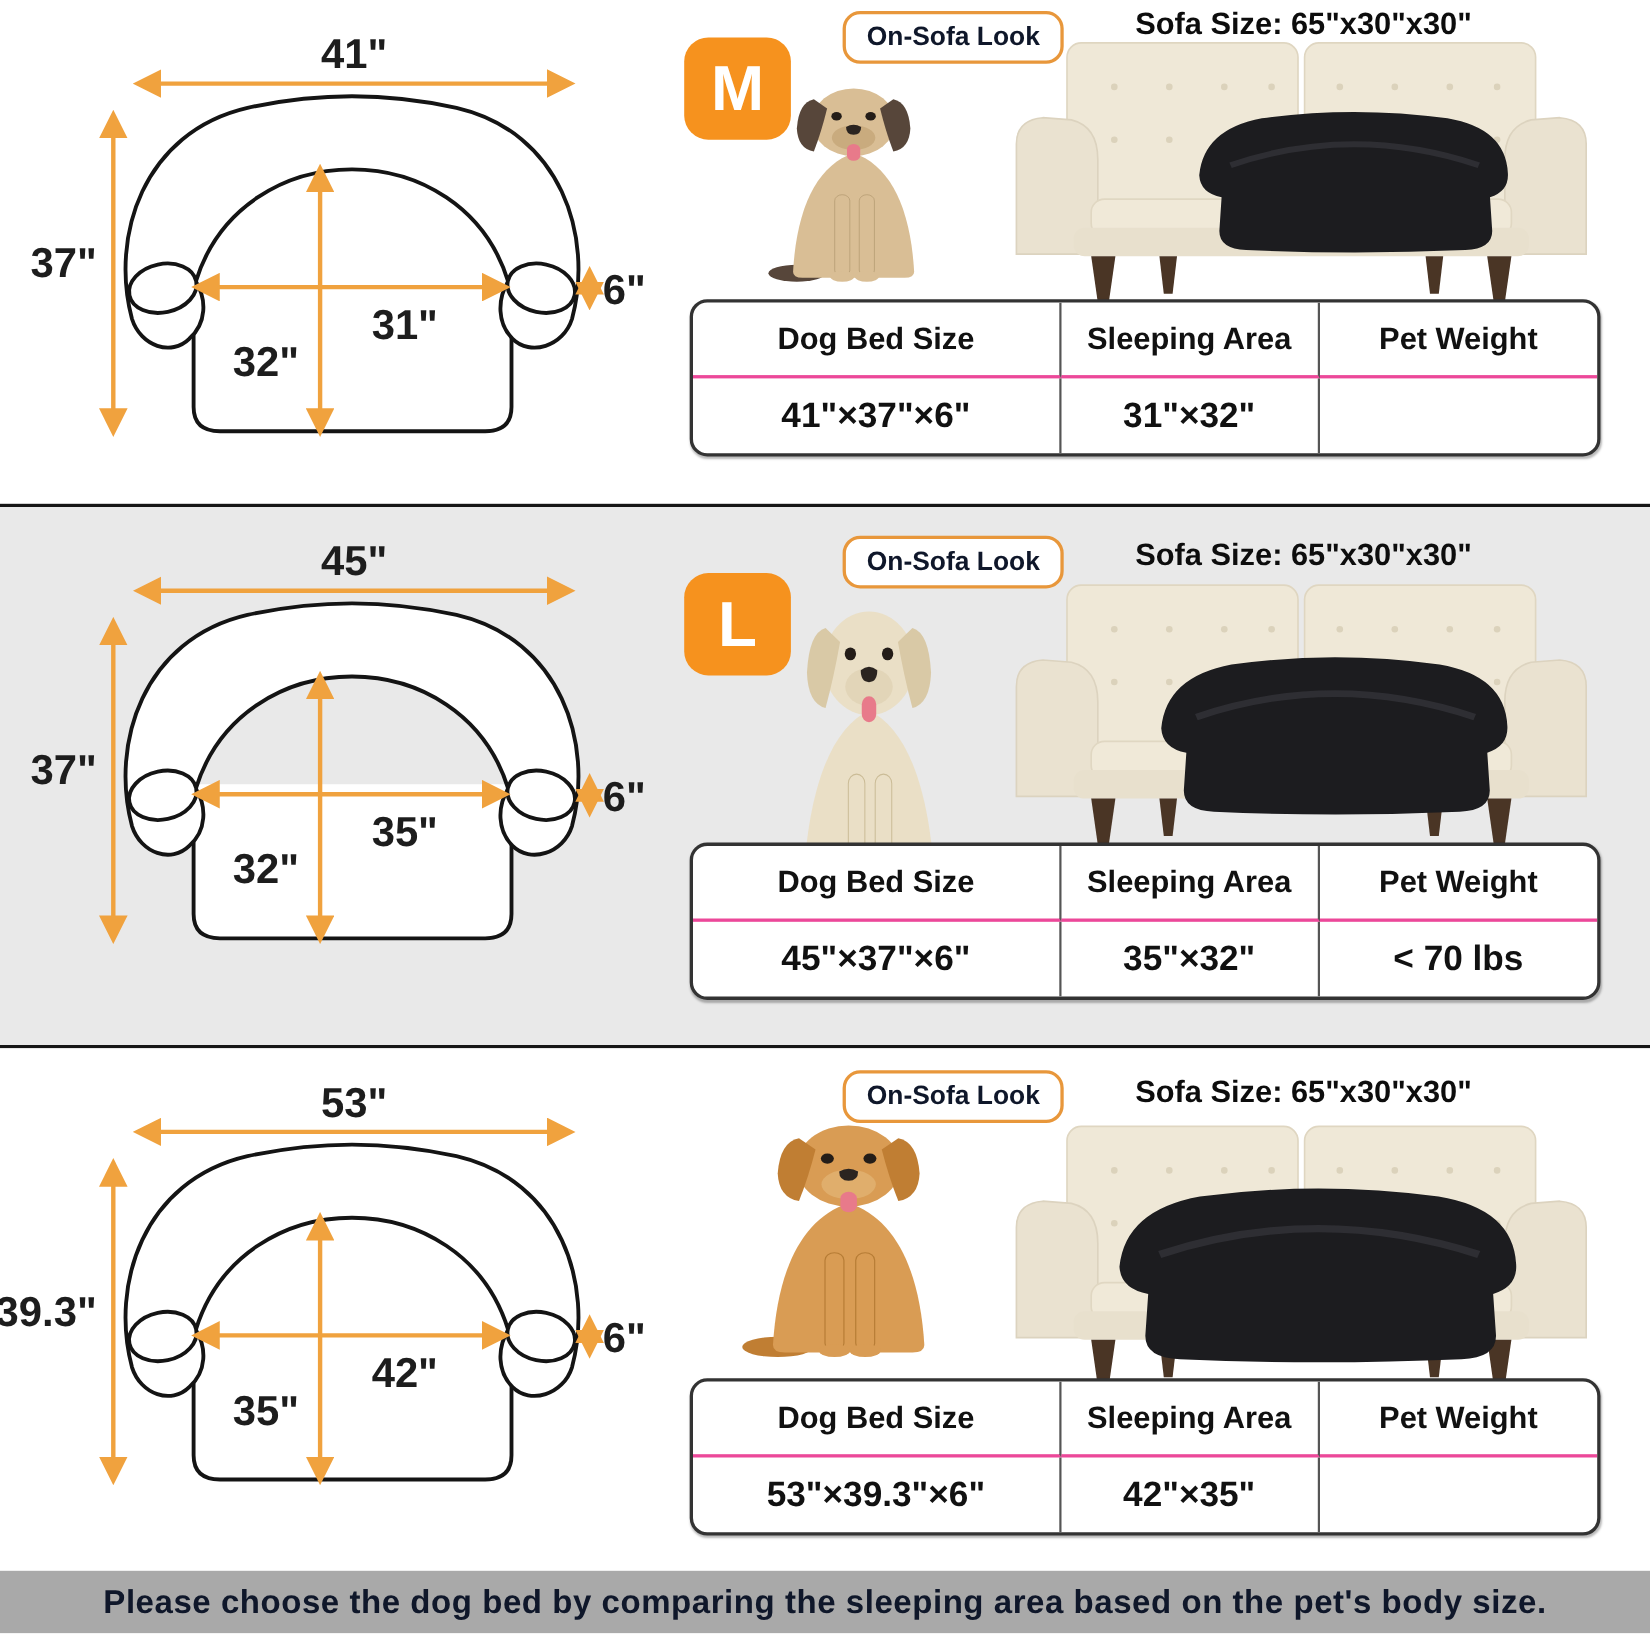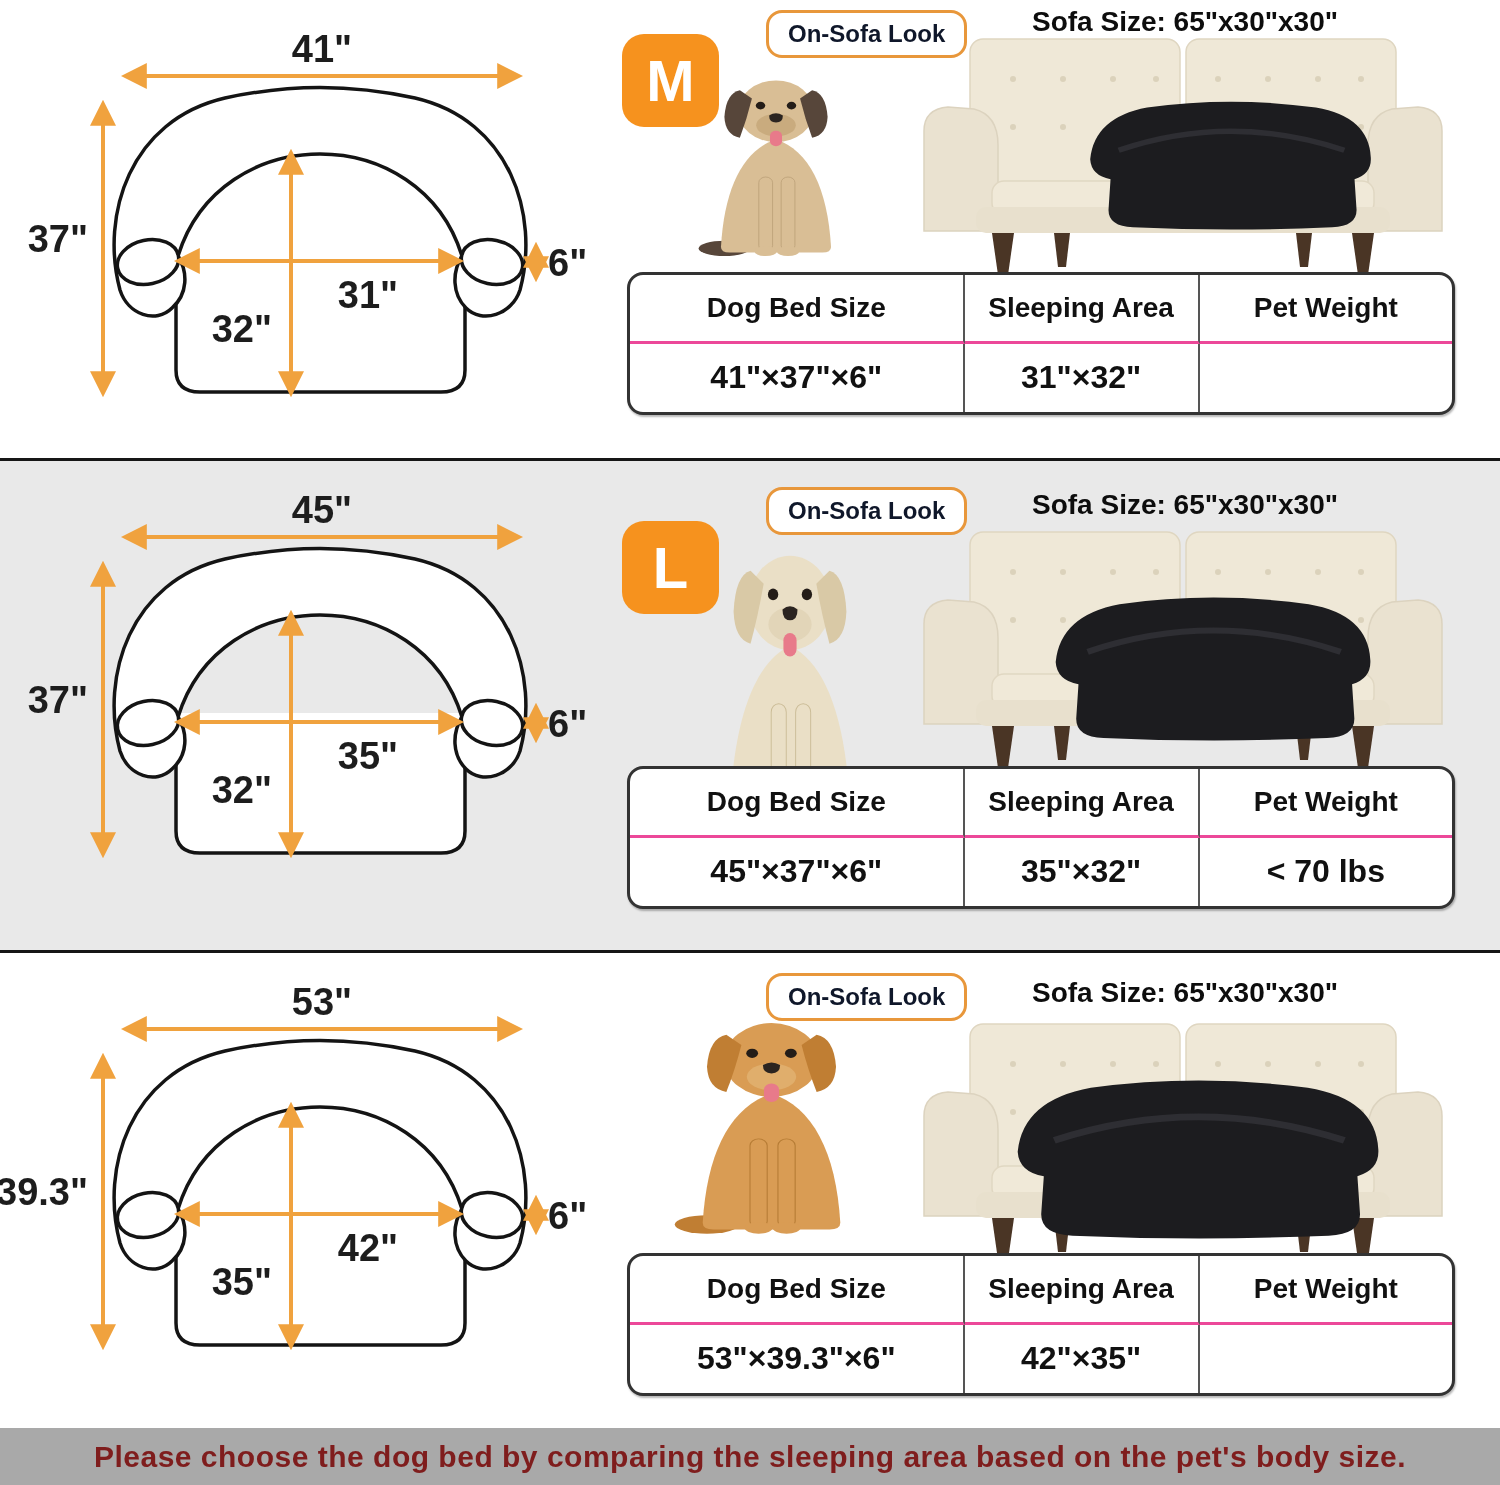--- a/index.html
+++ b/index.html
@@ -52,21 +52,21 @@
   .s1 .dog{left:690px;top:72px;width:172px;height:196px;}
   .s2 .dog{left:696px;top:82px;width:188px;height:300px;}
   .s3 .dog{left:664px;top:60px;width:215px;height:235px;}
   .s1 .bed{left:1078px;top:94px;width:305px;height:136px;}
   .s2 .bed{left:1042px;top:128px;width:342px;height:152px;}
   .s3 .bed{left:1002px;top:118px;width:392px;height:168px;}
 
   
   .banner{position:relative;width:1500px;height:57px;background:#A9A9A9;
           display:flex;align-items:center;justify-content:center;}
-  .banner span{color:#7f1d1d;font-size:30px;font-weight:bold;letter-spacing:.5px;}
+  .banner span{color:#0f172a;font-size:30px;font-weight:bold;letter-spacing:.5px;}
 </style>
 </head>
 <body>
 
 <div class="page">
 
   <div class="section s1">
 
     <div class="diagram">
       <svg viewBox="0 0 600 460">

